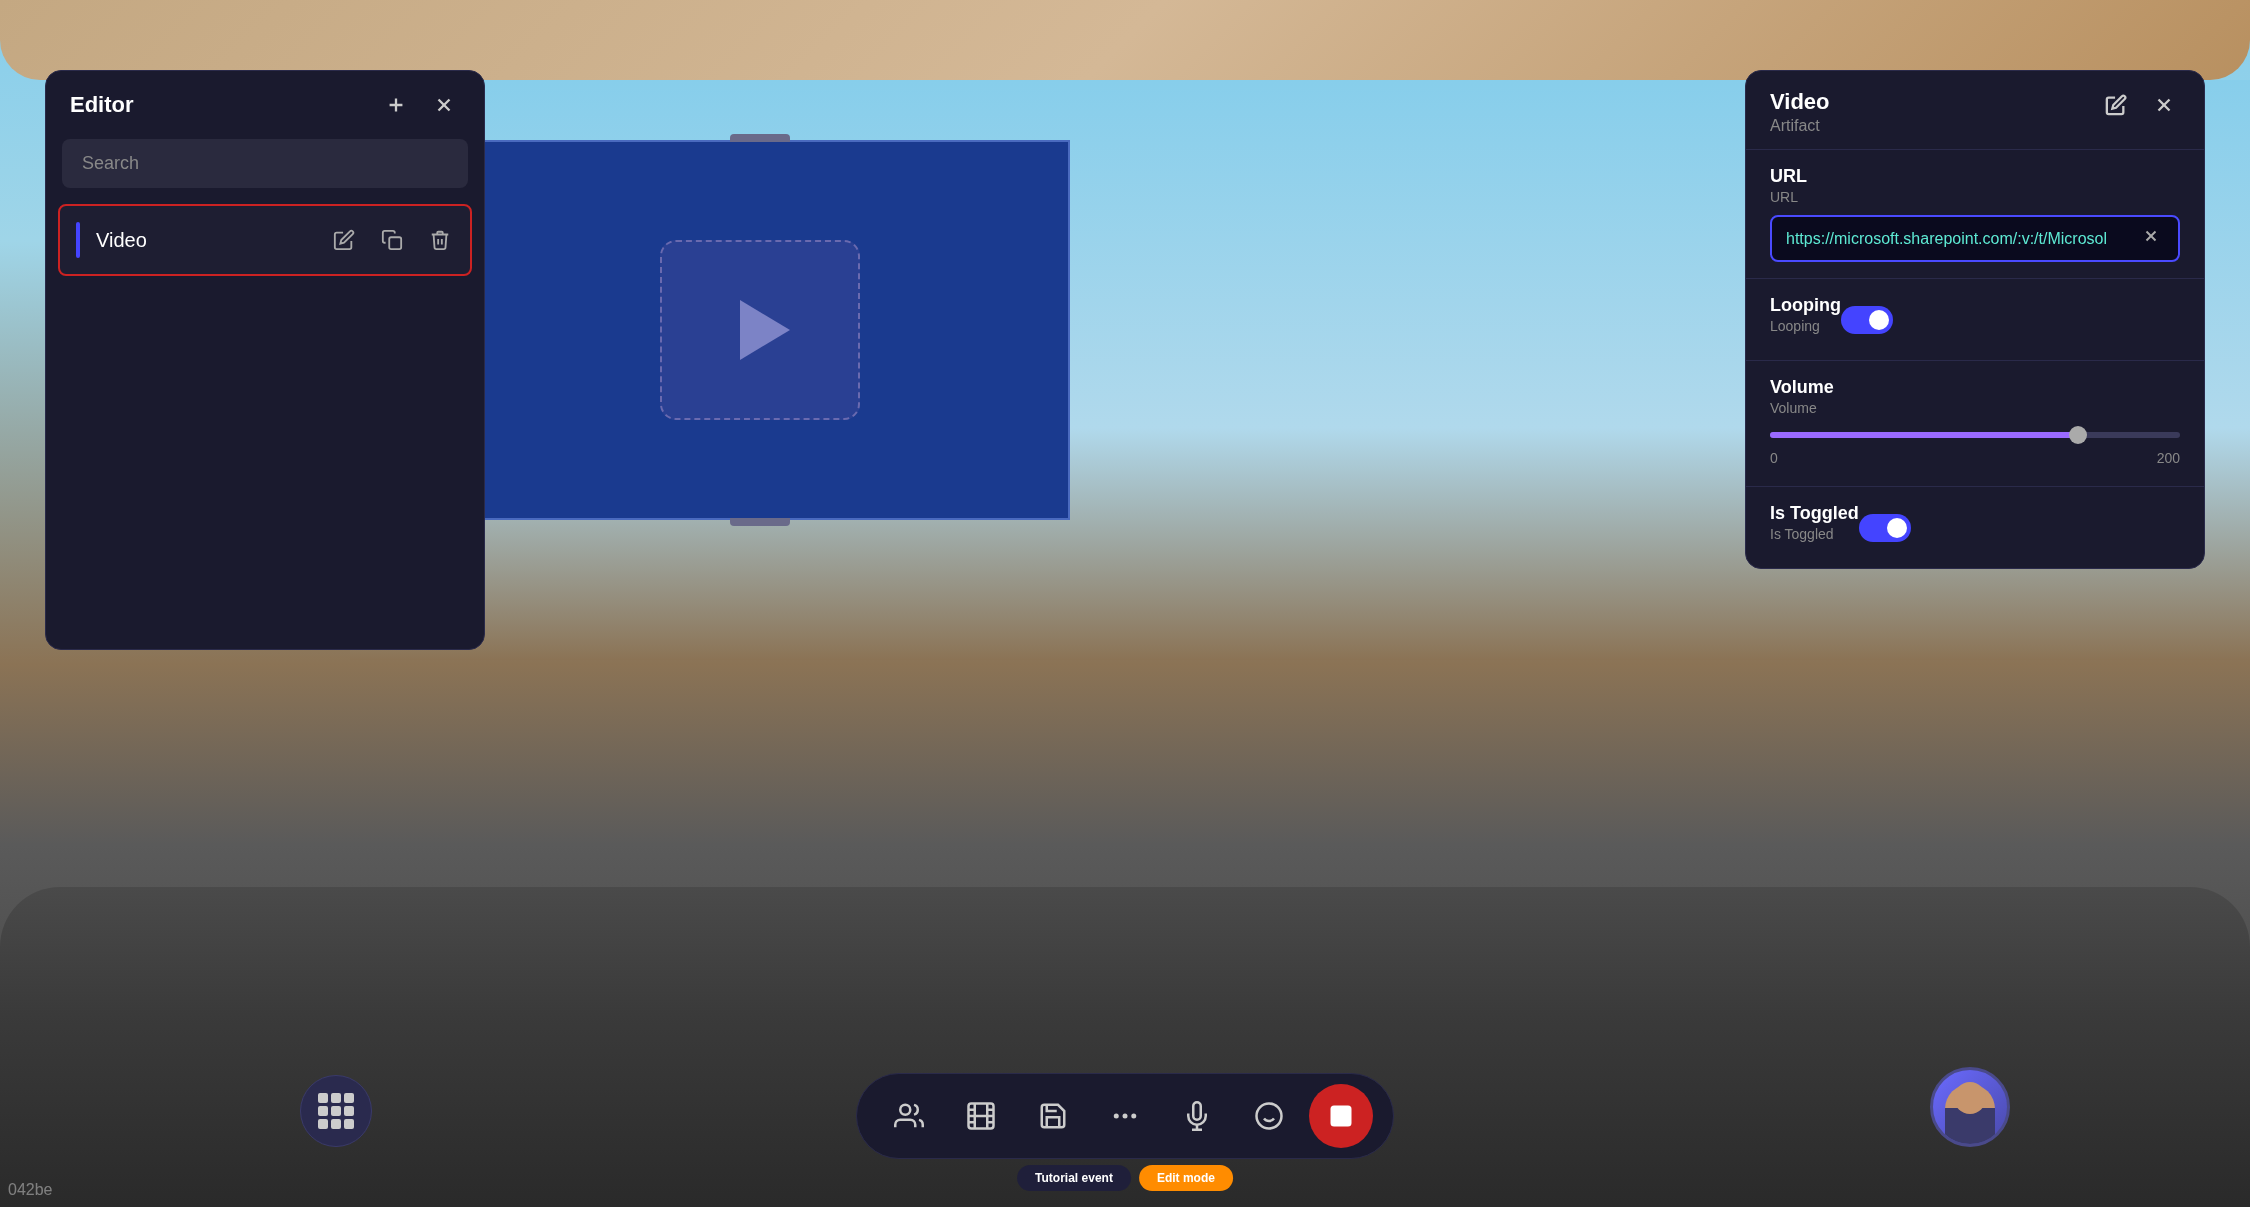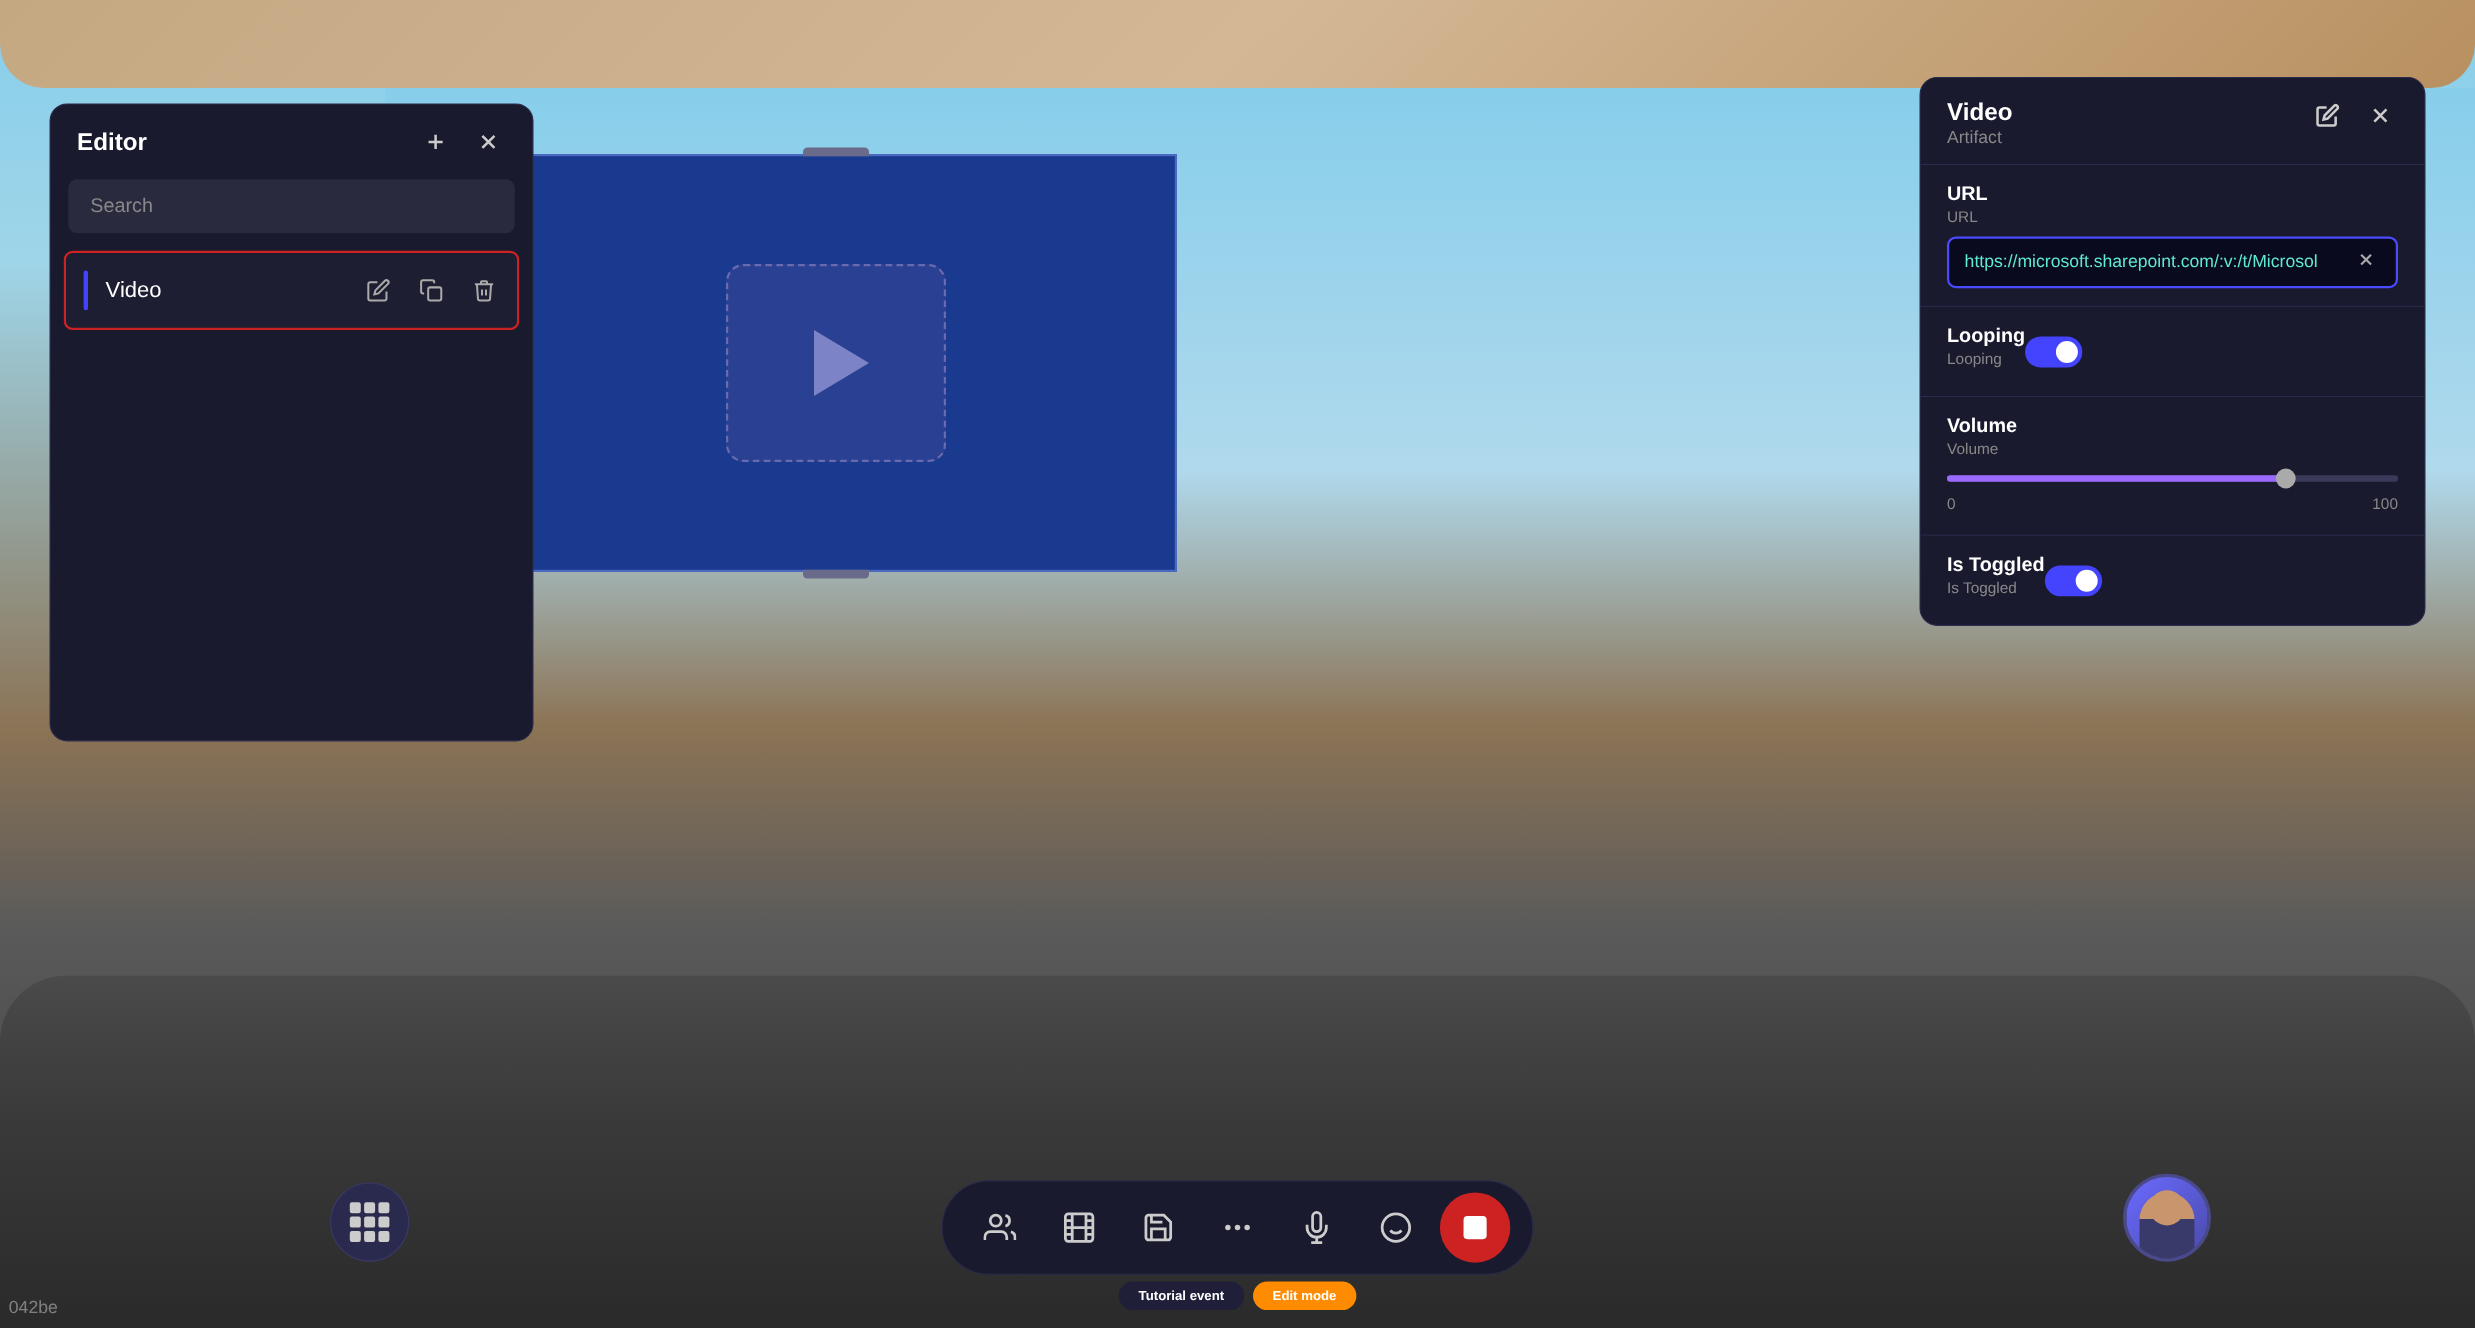--- a/index.html
+++ b/index.html
@@ -103,21 +103,20 @@
       top: 70px;
       left: 45px;
       width: 440px;
       height: 580px;
       background: #1a1a2e;
       border-radius: 16px;
       border: 1px solid #2a2a4a;
       display: flex;
       flex-direction: column;
       overflow: hidden;
-      margin-top: 24px;
     }
 
     .panel-header {
       display: flex;
       align-items: center;
       justify-content: space-between;
       padding: 18px 24px;
       flex-shrink: 0;
     }
 
@@ -659,21 +658,21 @@
   <div class="volume-section">
     <div class="section-label">Volume</div>
     <div class="section-sublabel">Volume</div>
     <div class="slider-container">
       <div class="slider-track">
         <div class="slider-fill"></div>
         <div class="slider-thumb"></div>
       </div>
       <div class="slider-labels">
         <span class="slider-label">0</span>
-        <span class="slider-label">100</span>
+        <span class="slider-label">200</span>
       </div>
     </div>
   </div>
 
   <div class="artifact-section">
     <div class="toggle-row">
       <div>
         <div class="section-label">Is Toggled</div>
         <div class="section-sublabel">Is Toggled</div>
       </div>

